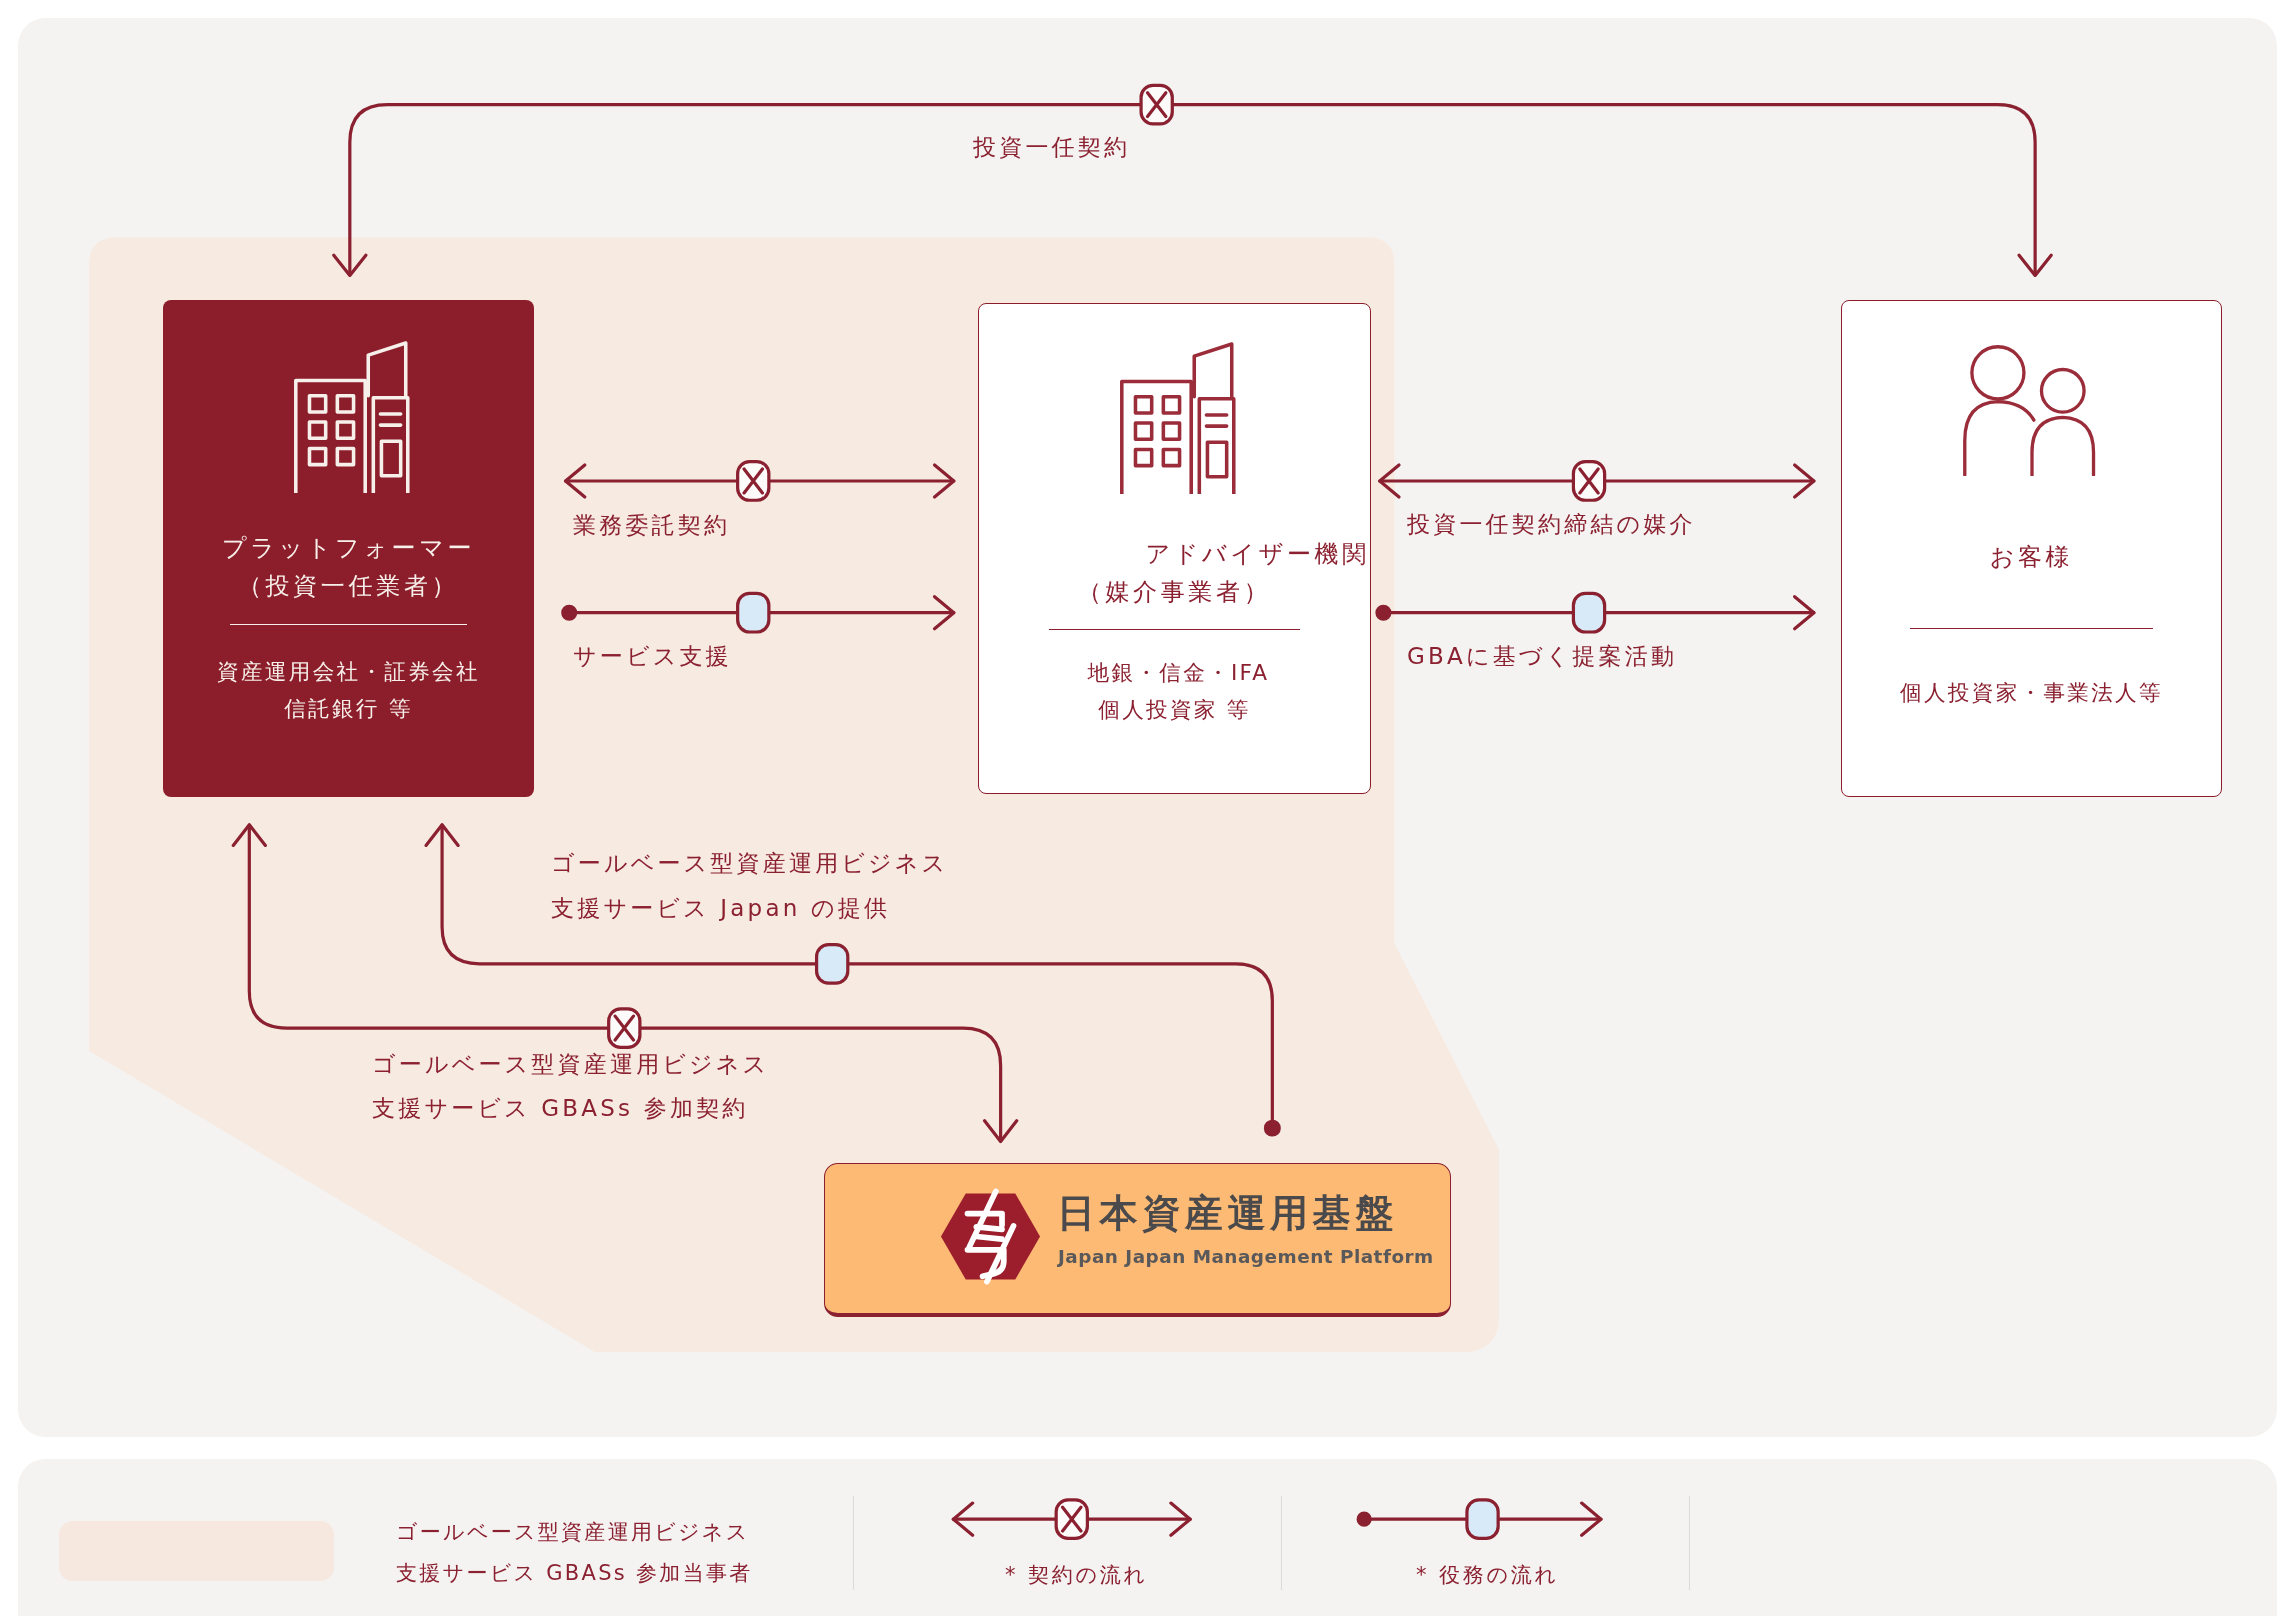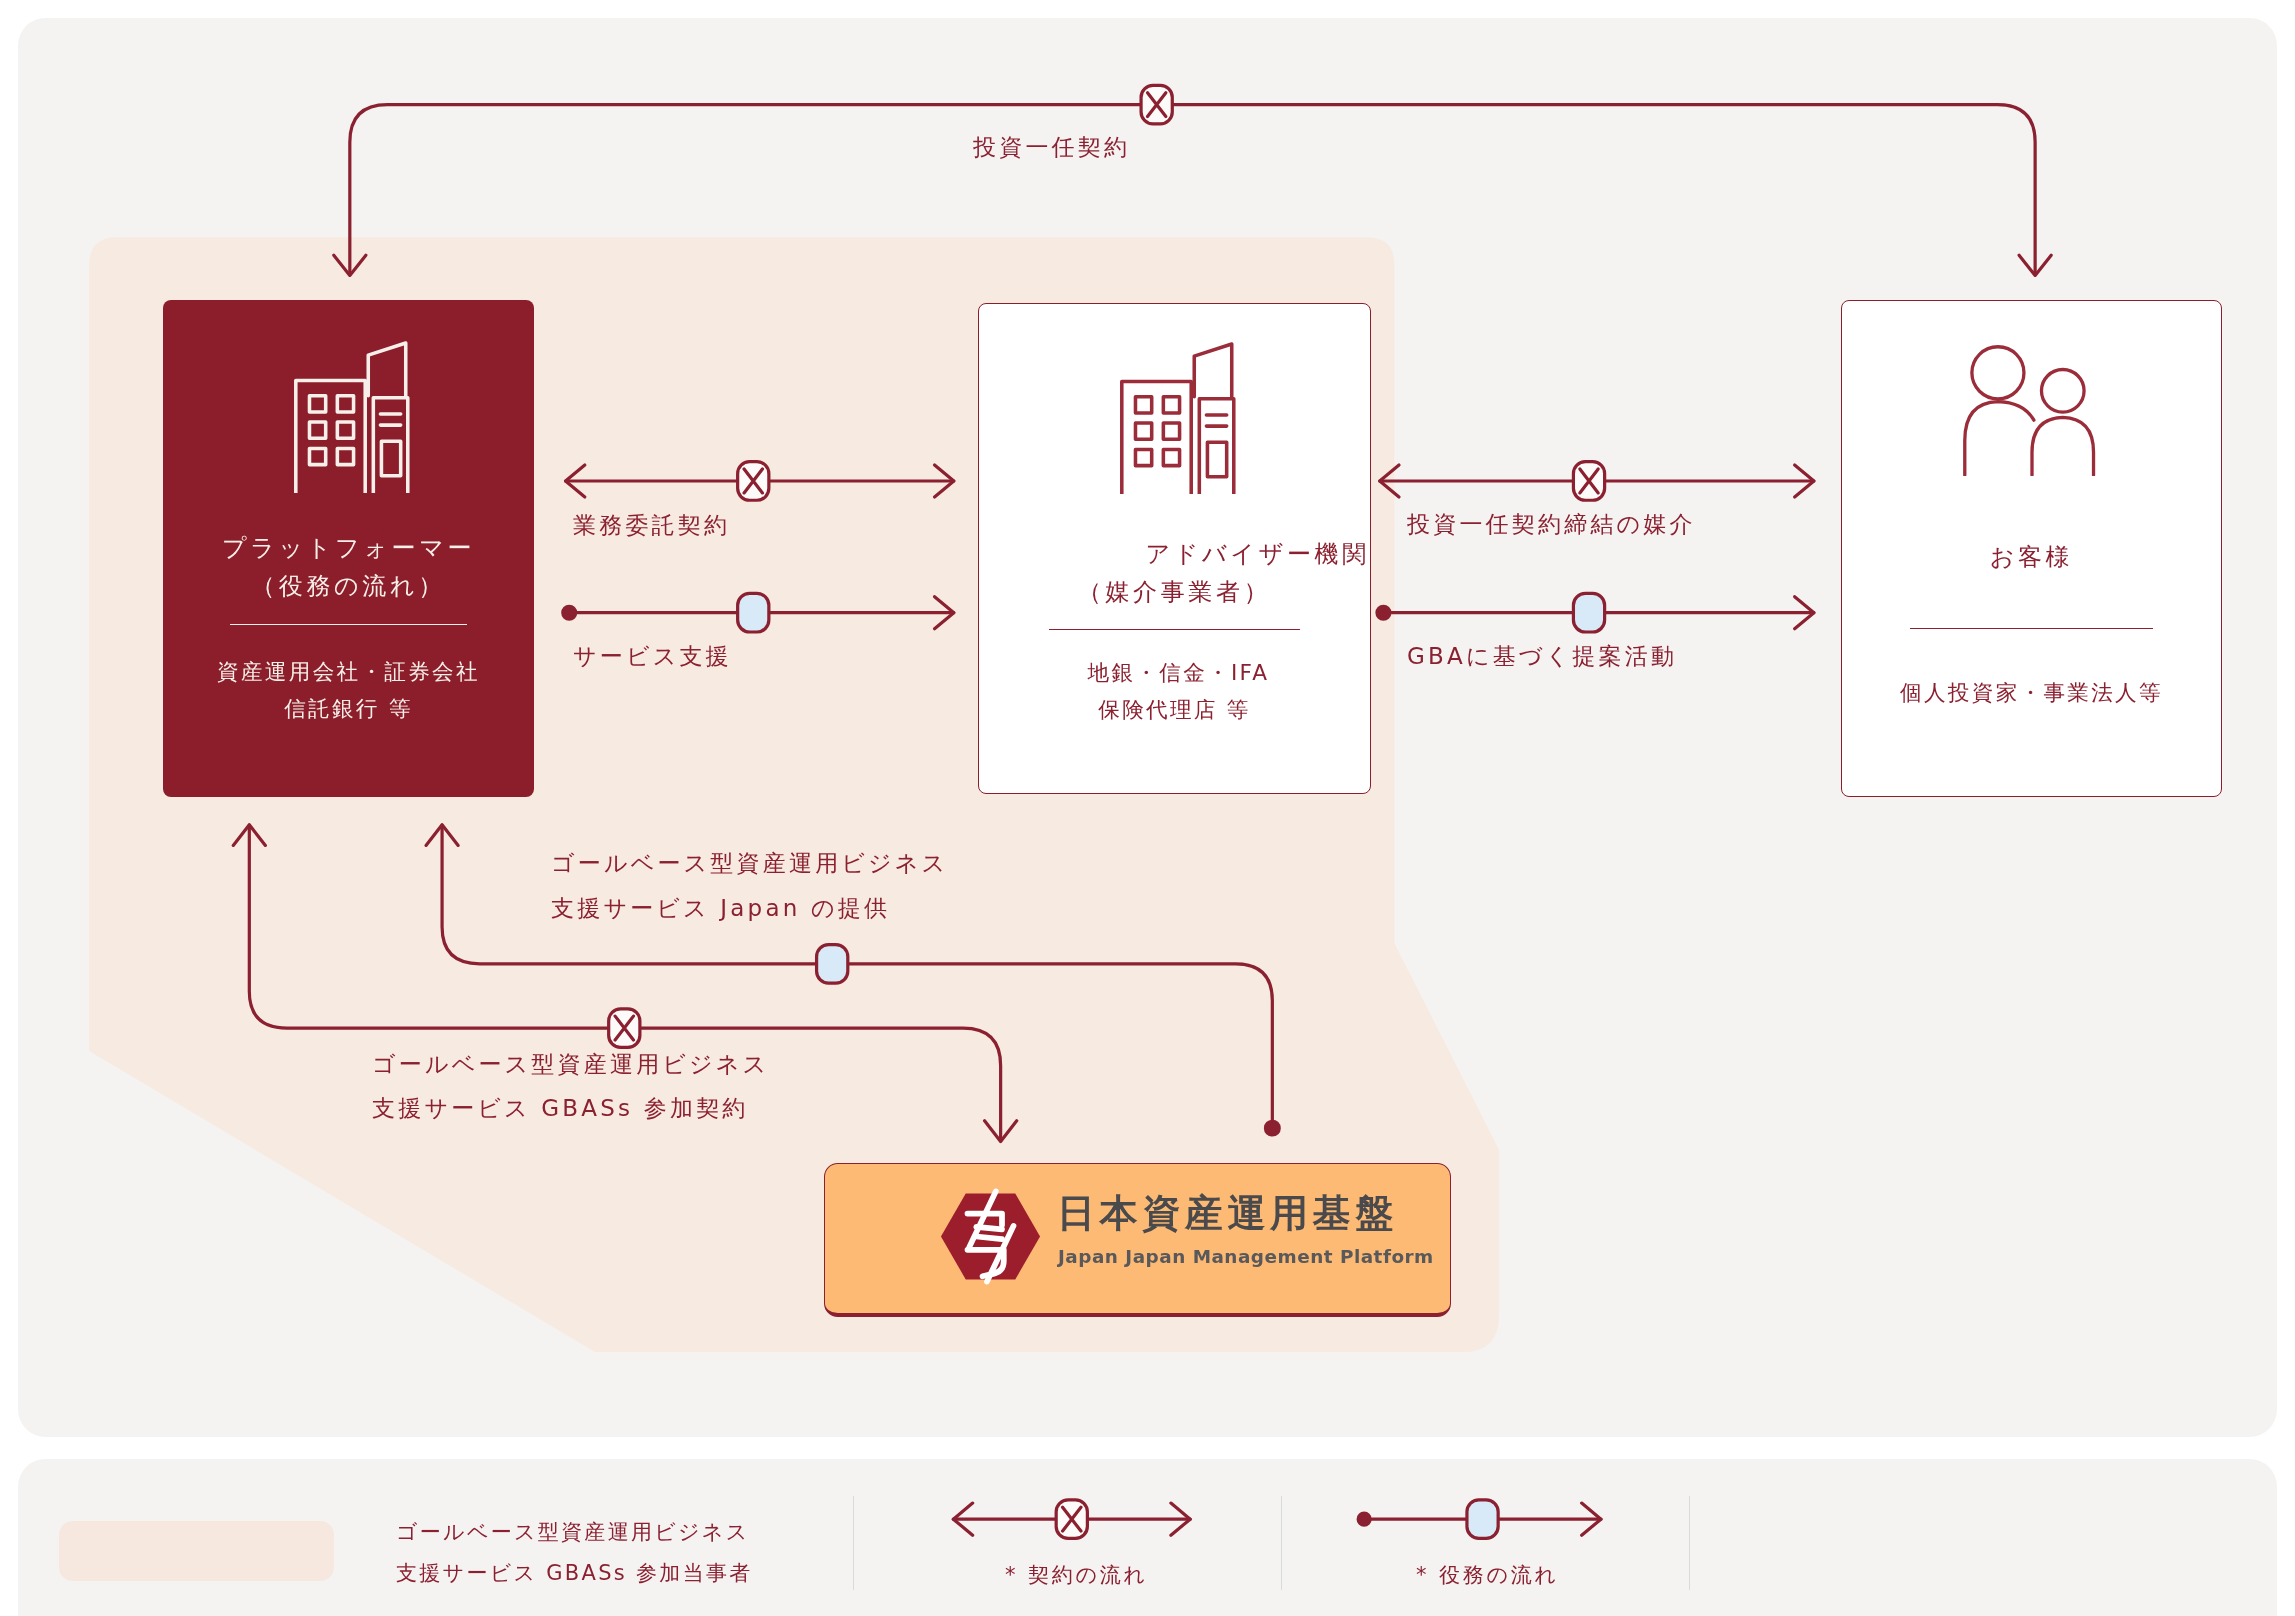--- a/index.html
+++ b/index.html
@@ -162,21 +162,21 @@
       <rect x="72" y="160" width="32" height="32"></rect>
         <rect x="127" y="160" width="32" height="32"></rect>
       <rect x="72" y="212" width="32" height="32"></rect>
         <rect x="127" y="212" width="32" height="32"></rect>
       <path d="M188,108 V28 L262,4 V108"></path>
       <path d="M198,300 V112 H266 V300"></path>
       <path d="M212,144 H252 M212,166 H252"></path>
       <rect x="214" y="198" width="38" height="68"></rect>
     </svg>
     <div class="bx-title" style="top:232px;">プラットフォーマー</div>
-    <div class="bx-title" style="top:270px;">（役務の流れ）</div>
+    <div class="bx-title" style="top:270px;">（投資一任業者）</div>
     <div class="bx-divider" style="top:324px;"></div>
     <div class="bx-body" style="top:357px;">資産運用会社・証券会社</div>
     <div class="bx-body" style="top:394px;">信託銀行 等</div>
   </div>
 
   <div class="box box-outline box-advisor">
     <svg class="bx-icon" style="top:38px;color:#9B2C3A" width="152" height="152" viewBox="0 0 300 300" fill="none" stroke="currentColor" stroke-width="7" stroke-linecap="round" stroke-linejoin="round">
       <path d="M45,300 V78 H182 V300"></path>
       <rect x="72" y="108" width="32" height="32"></rect>
         <rect x="127" y="108" width="32" height="32"></rect>
@@ -186,21 +186,21 @@
         <rect x="127" y="212" width="32" height="32"></rect>
       <path d="M188,108 V28 L262,4 V108"></path>
       <path d="M198,300 V112 H266 V300"></path>
       <path d="M212,144 H252 M212,166 H252"></path>
       <rect x="214" y="198" width="38" height="68"></rect>
     </svg>
     <div class="bx-title" style="top:234px;text-align:right;">アドバイザー機関</div>
     <div class="bx-title" style="top:272px;">（媒介事業者）</div>
     <div class="bx-divider" style="top:325px;"></div>
     <div class="bx-body" style="top:354px;padding-left:8px;">地銀・信金・IFA</div>
-    <div class="bx-body" style="top:391px;">保険代理店 等</div>
+    <div class="bx-body" style="top:391px;">個人投資家 等</div>
   </div>
 
   <div class="box box-outline box-customer">
     <svg class="bx-icon" style="top:33px;color:#9B2C3A" width="152" height="142" viewBox="0 0 320 300" fill="none" stroke="currentColor" stroke-width="7" stroke-linecap="round" stroke-linejoin="round">
       <circle cx="88" cy="82" r="55"></circle>
       <path d="M18,298 V225 Q18,145 88,143 Q142,144 164,182"></path>
       <circle cx="225" cy="120" r="45"></circle>
       <path d="M160,298 V250 Q160,178 225,176 Q290,178 290,250 V298"></path>
     </svg>
     <div class="bx-title" style="top:240px;">お客様</div>

